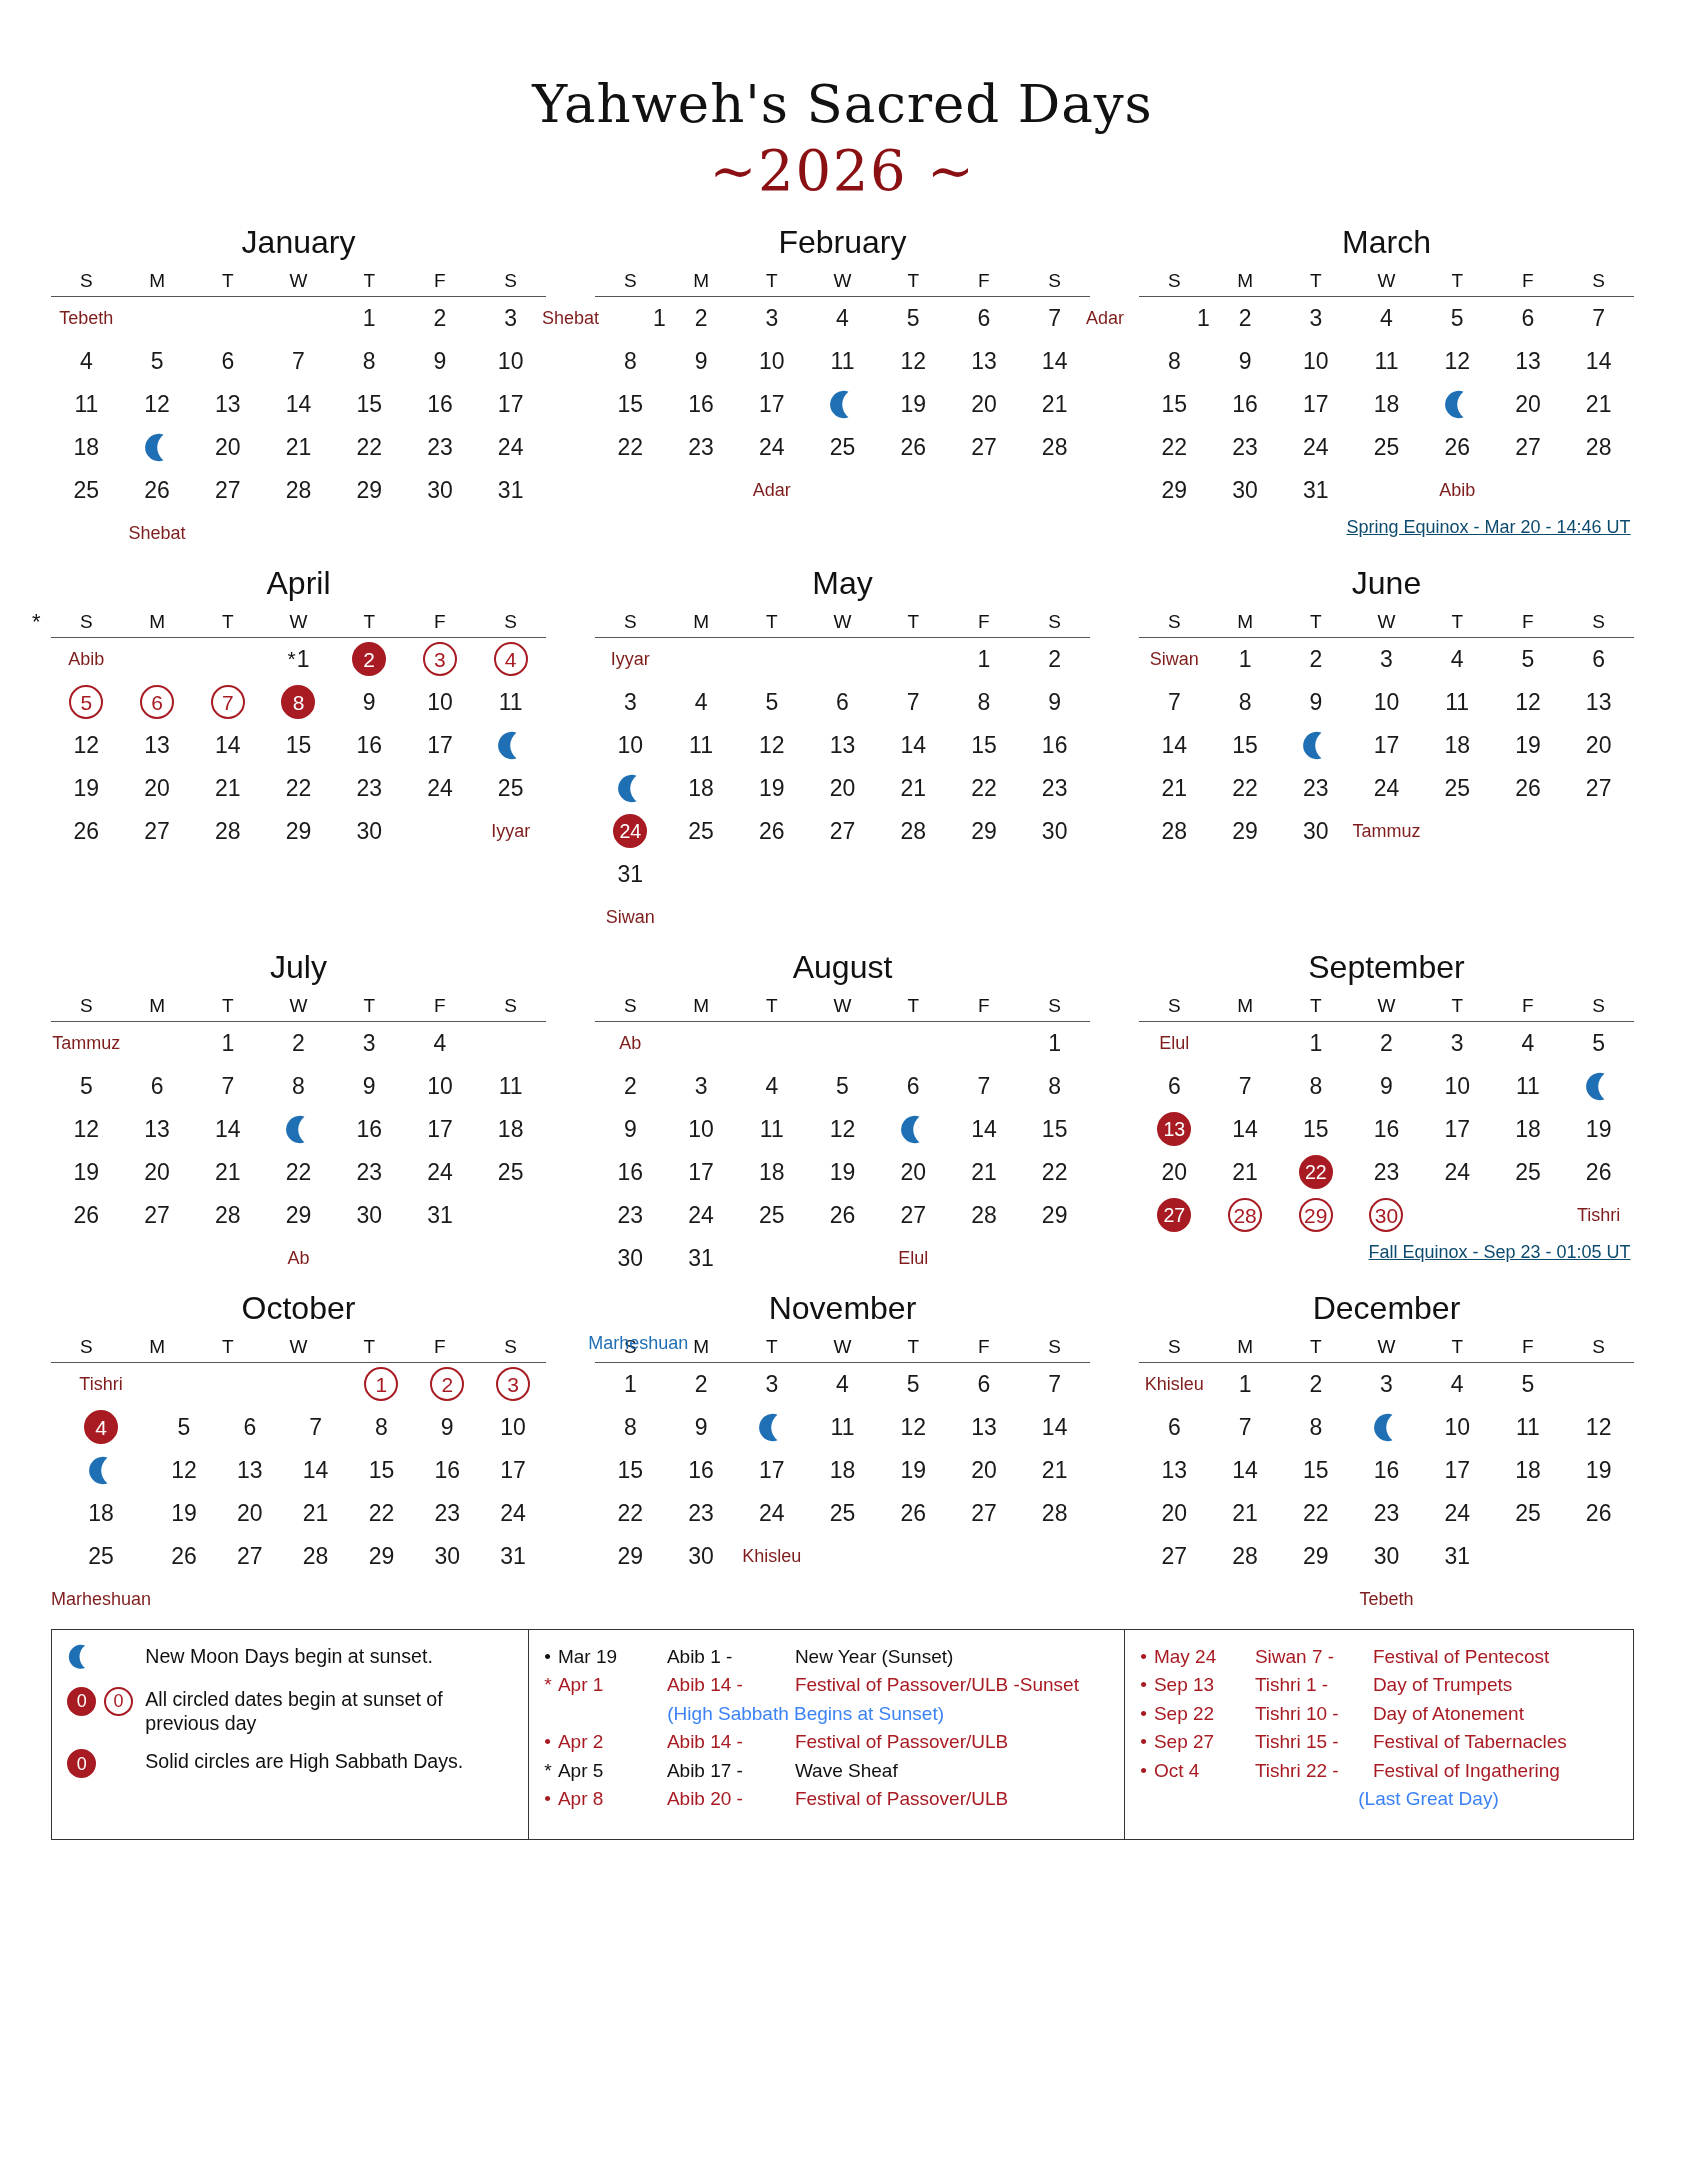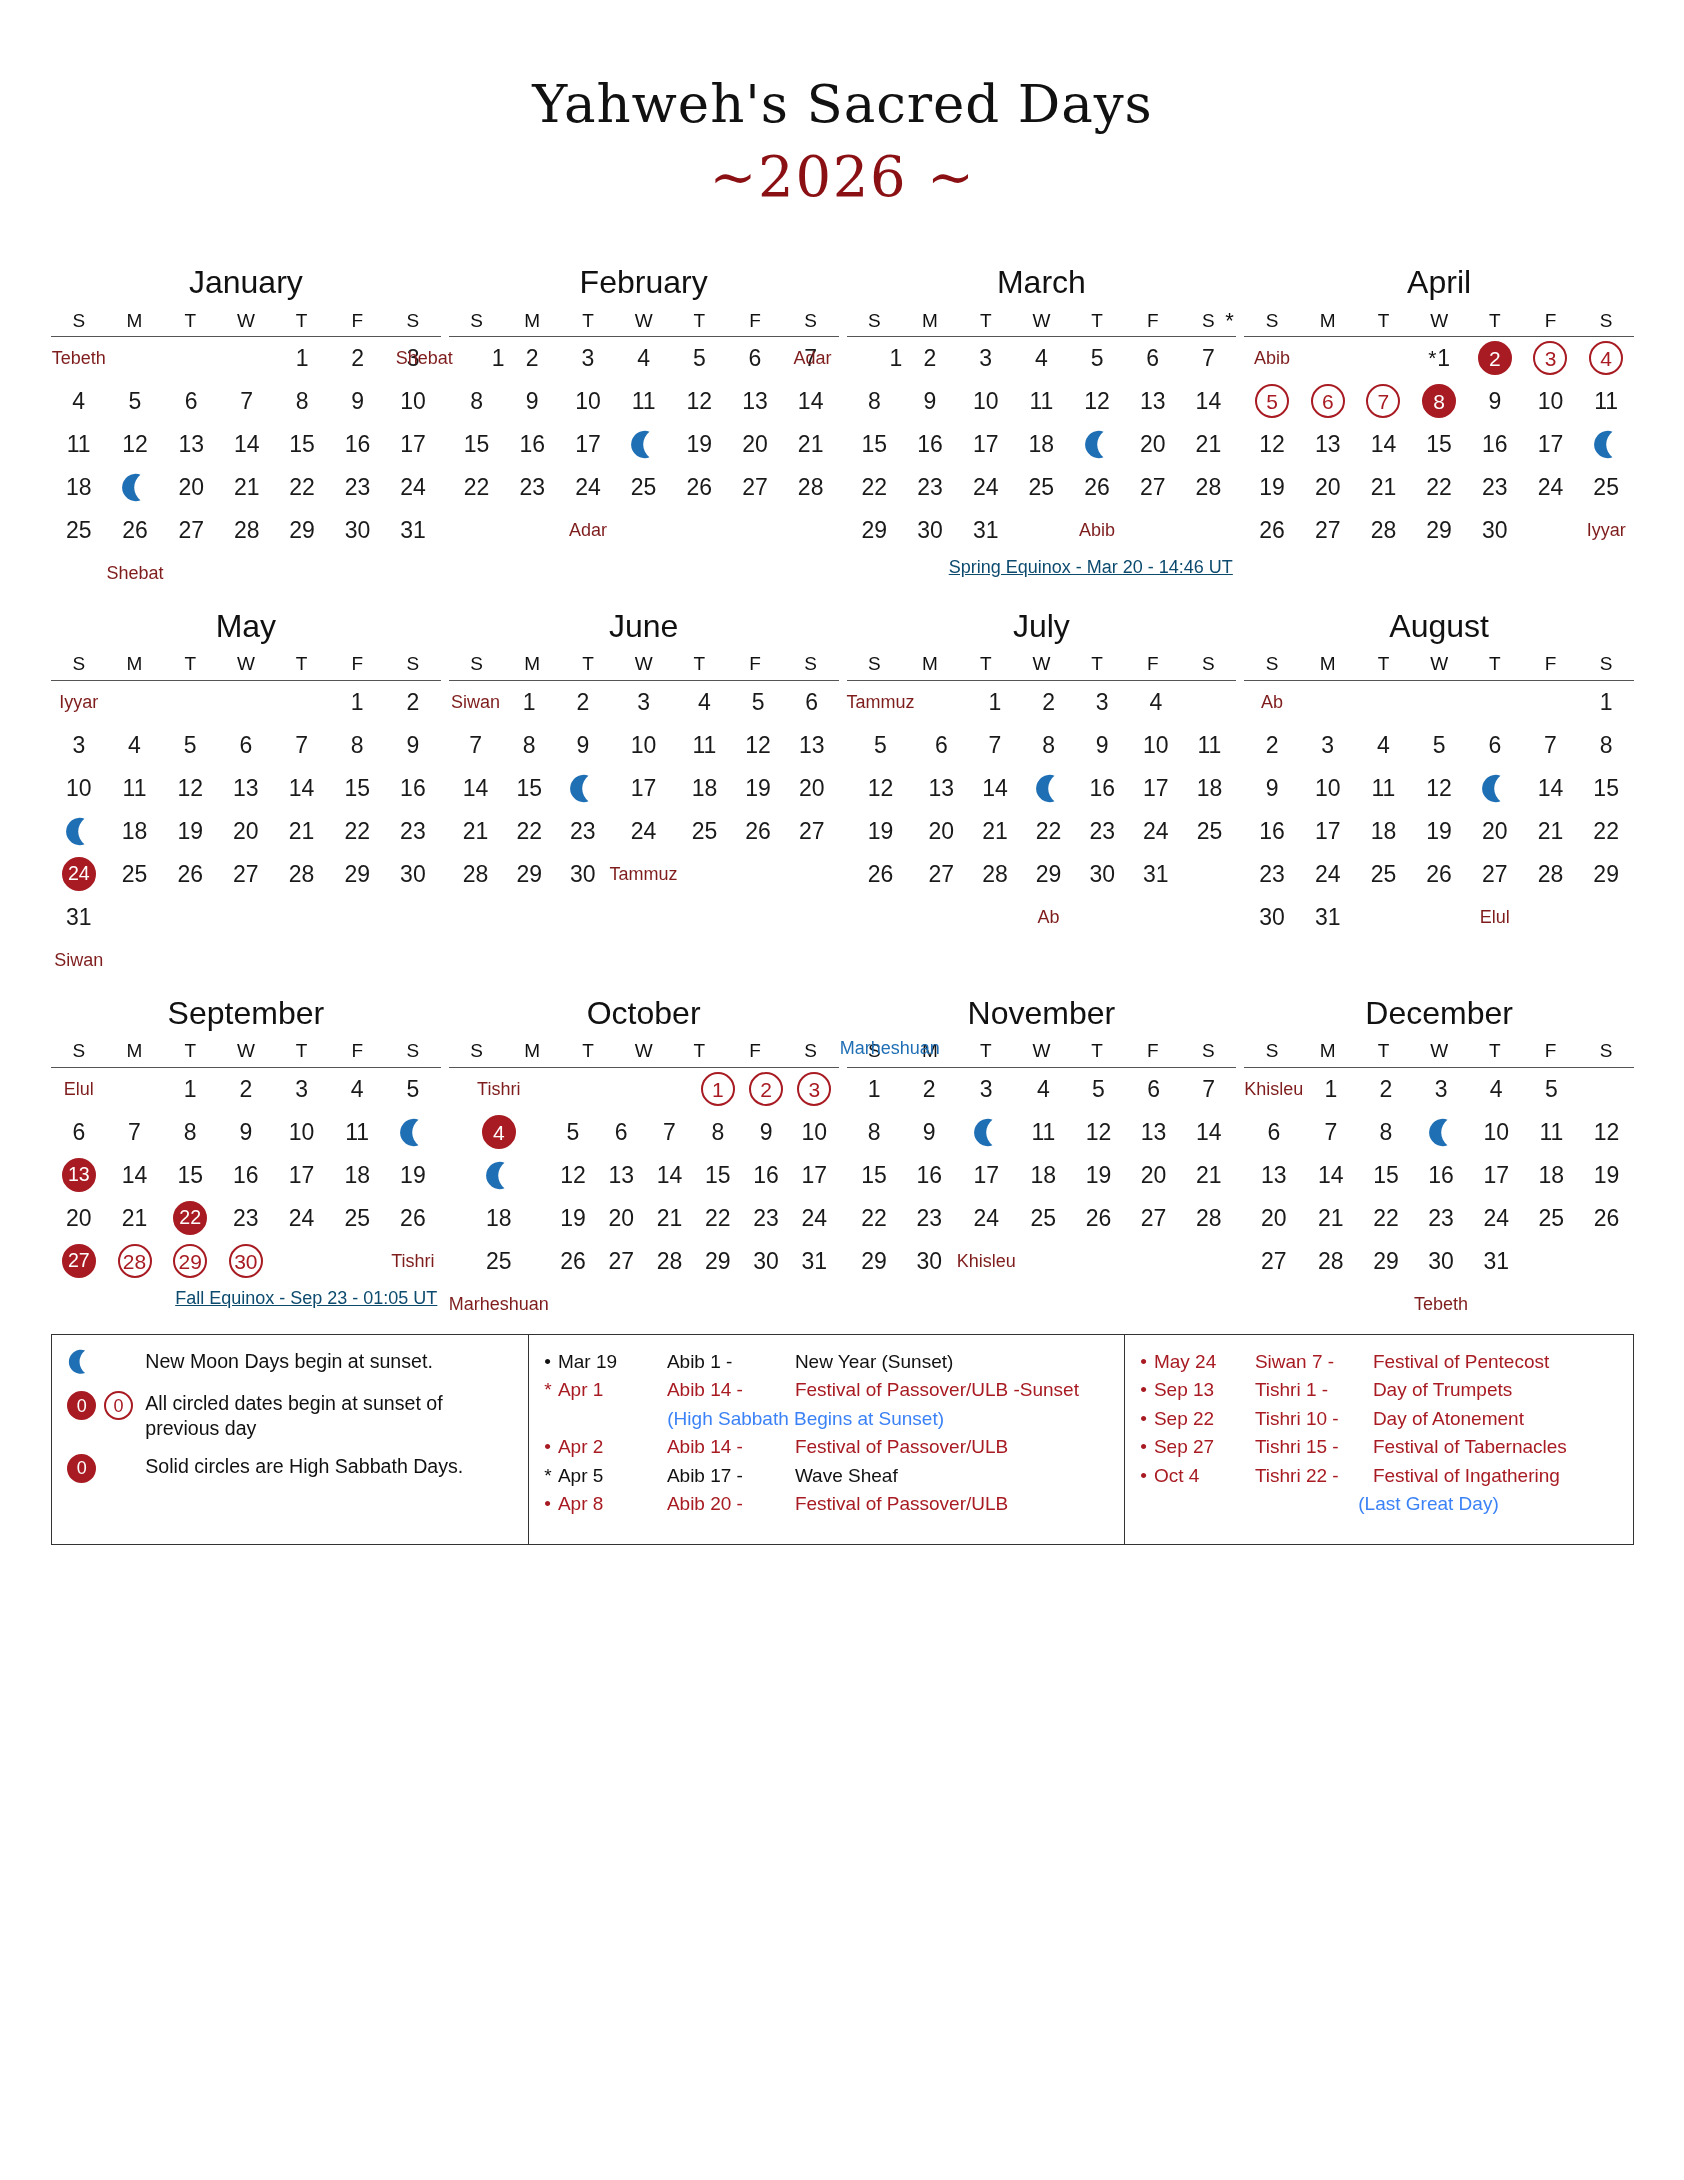--- a/index.html
+++ b/index.html
@@ -19,33 +19,32 @@
     font-family: "DejaVu Serif", serif;
     font-size: 53px;
     letter-spacing: 0.9px;
     color: #111;
     font-weight: 400;
   }
   .title-year {
     font-family: "DejaVu Serif", serif;
     font-size: 56px;
     color: #8b1014;
-    margin-top: 10px;
+    margin-top: 4px;
     letter-spacing: 1.7px;
   }
 
   
   .months {
-    margin-top: 50px;
+    margin-top: 16px;
     display: grid;
-    grid-template-columns: repeat(4, 1fr);
+    grid-template-columns: repeat(3, 1fr);
     grid-auto-rows: min-content;
     column-gap: 49px;
     row-gap: 5.1px;
-    gap: 8px;
   }
   .month { position: relative; padding-top: 5.1px; }
   .month-name {
     text-align: center;
     font-size: 32px;
     font-weight: 400;
     color: #111;
     margin-bottom: 8.5px;
     font-family: "Liberation Sans", sans-serif;
   }

